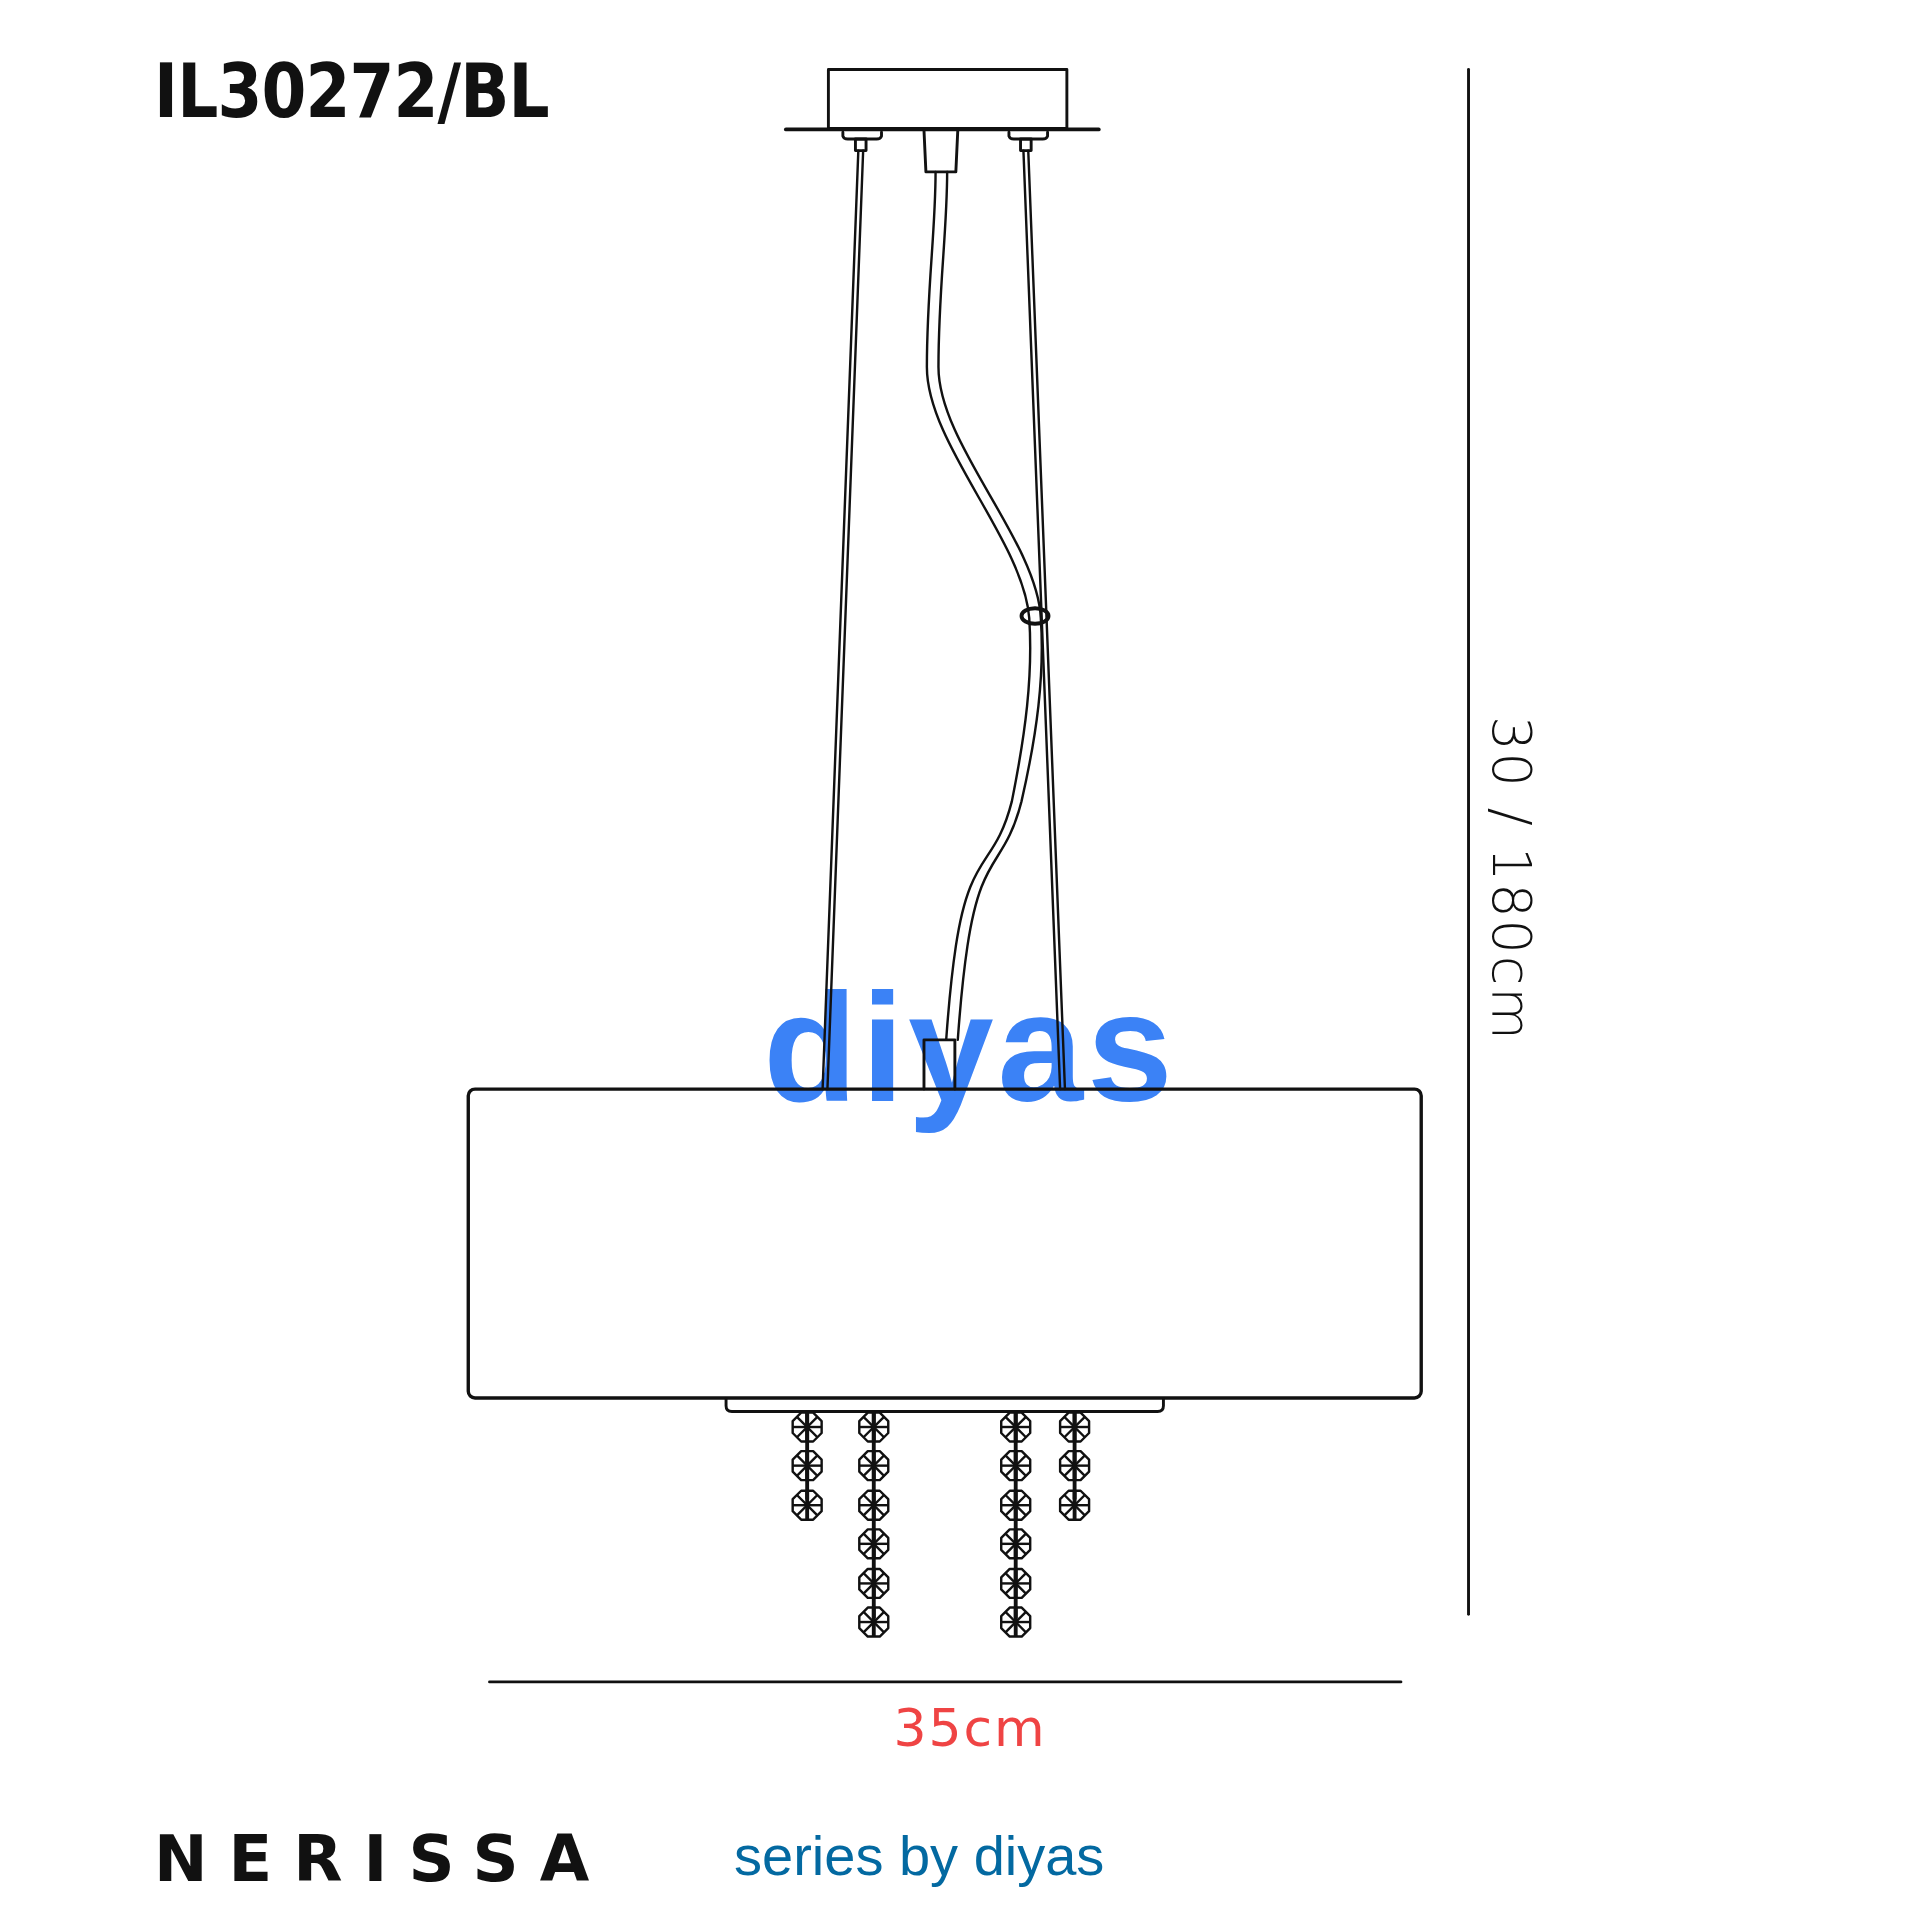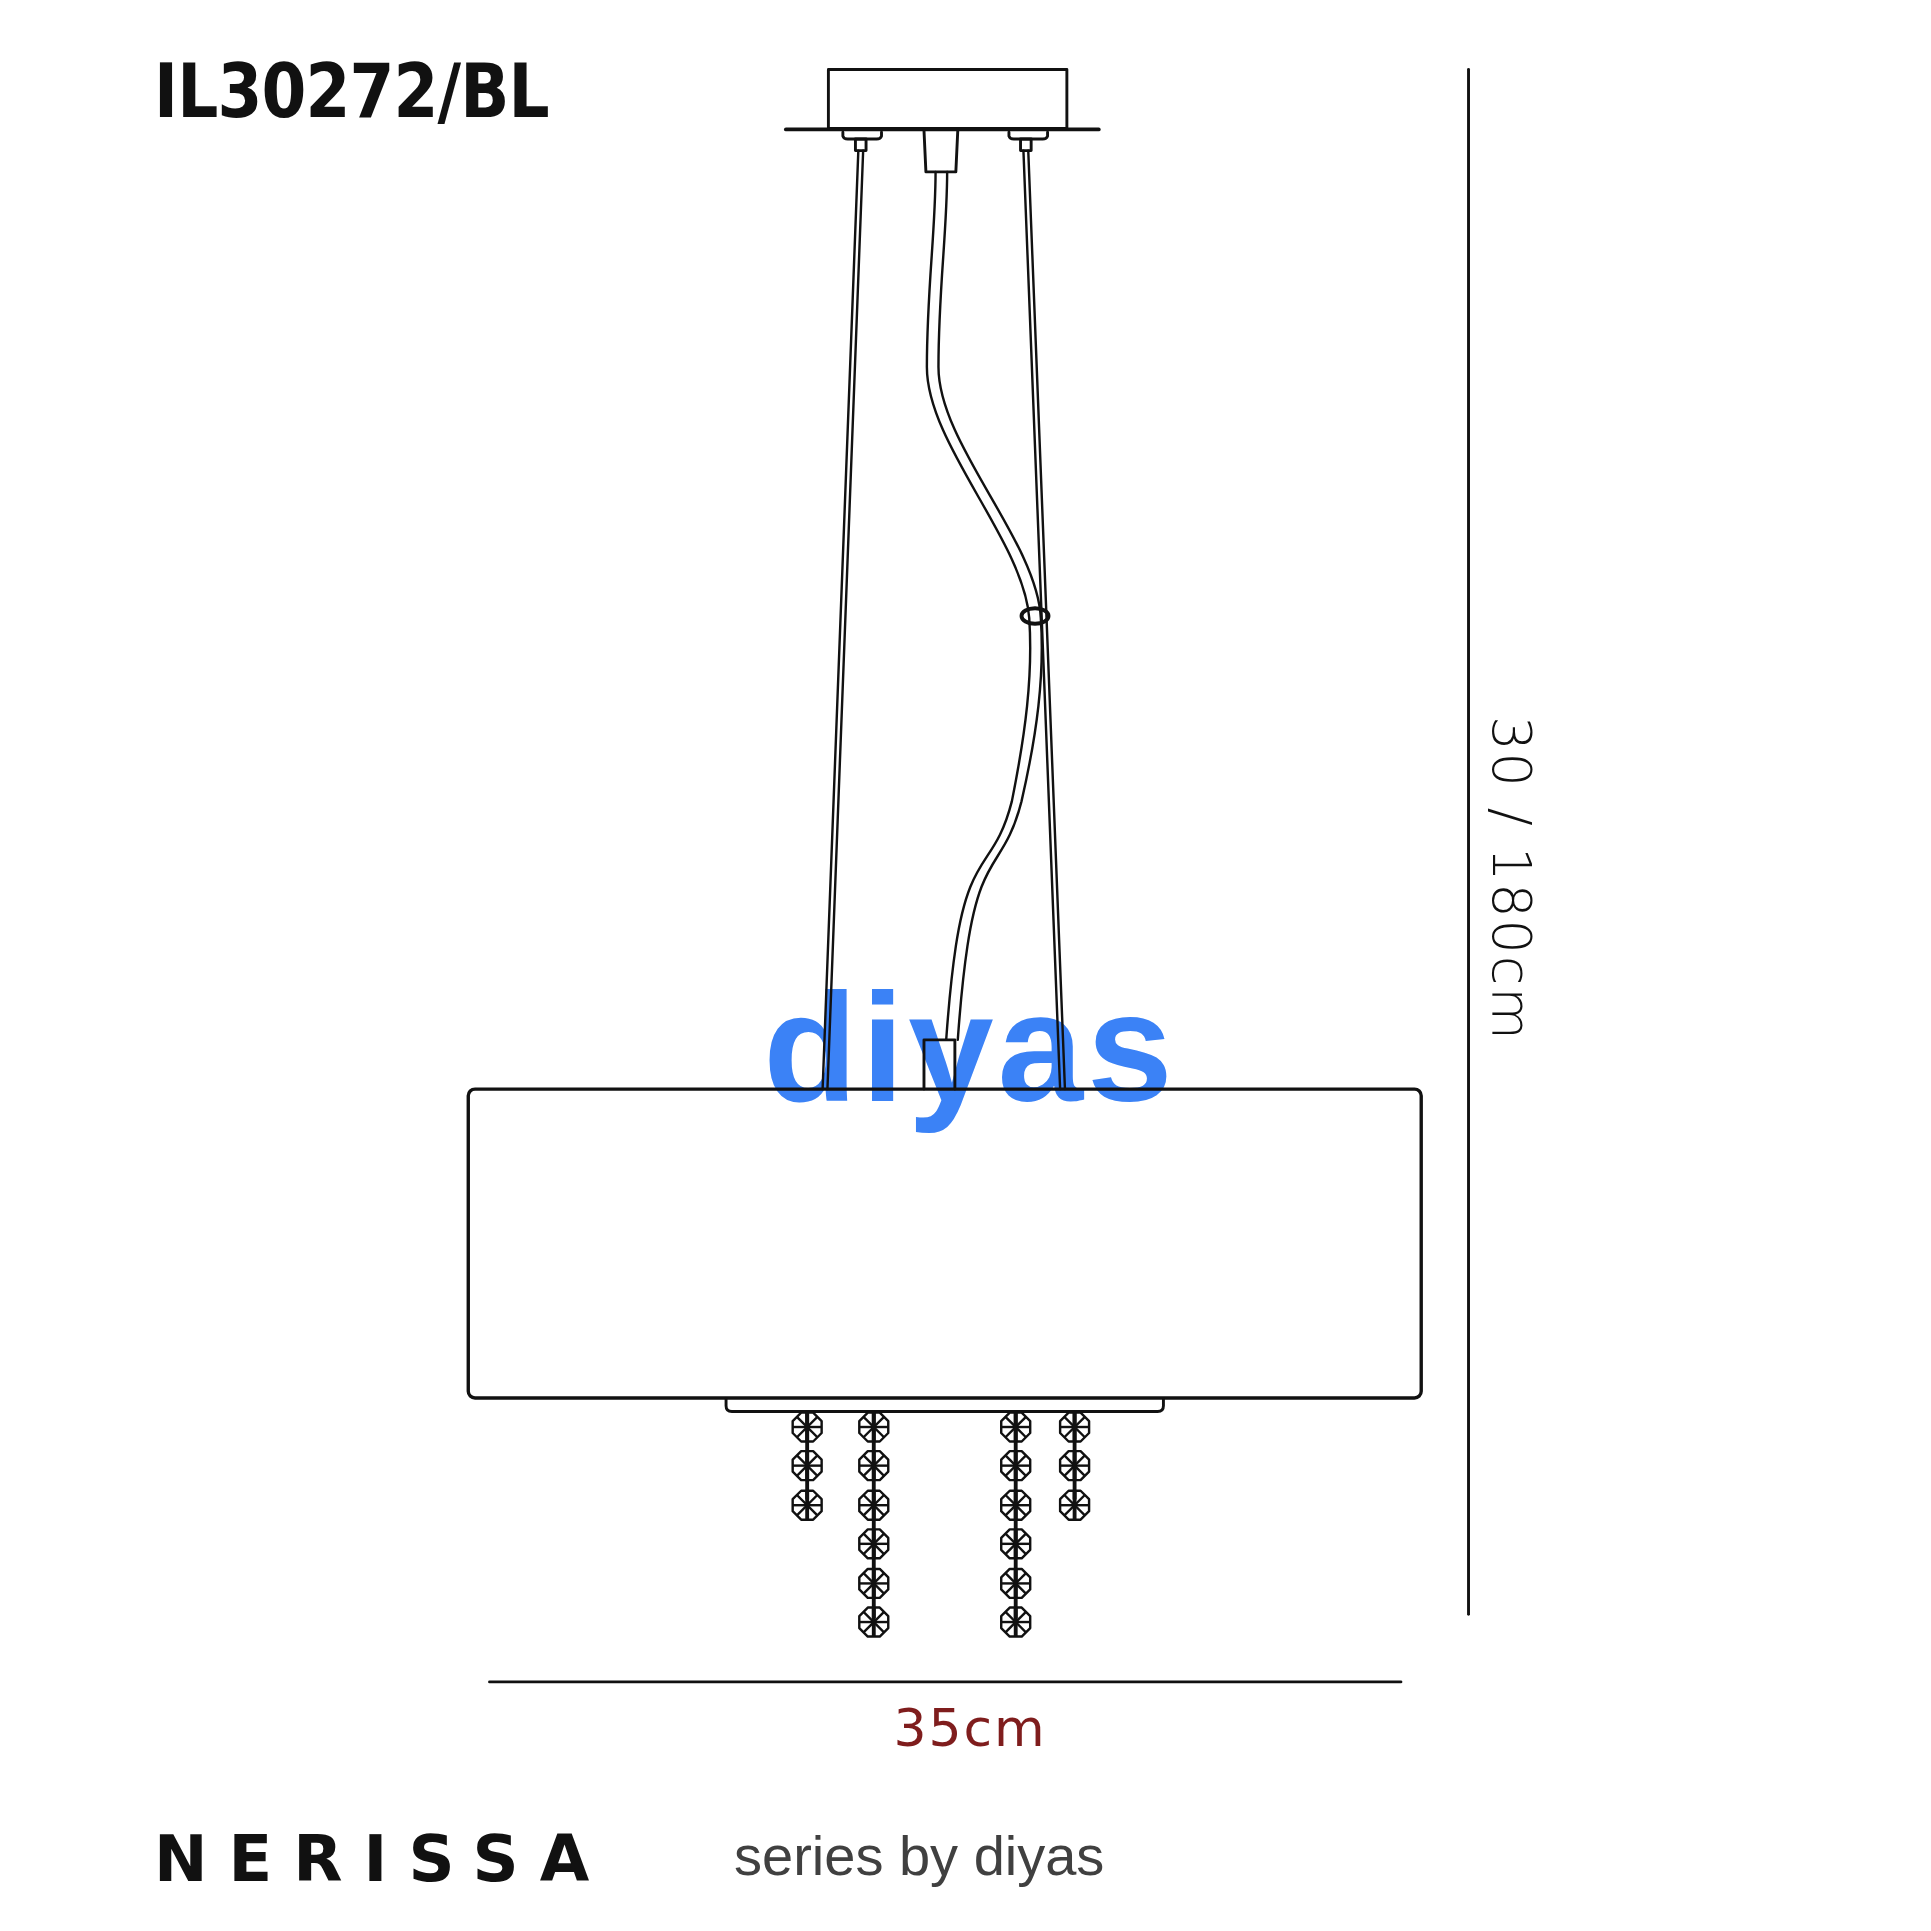--- a/index.html
+++ b/index.html
@@ -12,32 +12,32 @@
     transform: scaleX(0.86); transform-origin: left top;
   }
   .dim-height {
     position: absolute; left: 1511px; top: 879px;
     font-family: "DejaVu Sans", sans-serif; font-size: 54px; color: #111111;
     transform: translate(-50%, -50%) rotate(90deg); white-space: nowrap; line-height: 1;
     font-weight: 300; letter-spacing: 1.9px;
   }
   .dim-width {
     position: absolute; left: 970px; top: 1728px;
-    font-family: "DejaVu Sans", sans-serif; font-size: 52px; color: #7f1d1d;
+    font-family: "DejaVu Sans", sans-serif; font-size: 52px; color: #ef4444;
     transform: translate(-50%, -50%); white-space: nowrap; line-height: 1; letter-spacing: 1.9px;
   }
   .series-name {
     position: absolute; left: 154px; top: 1827px;
     font-family: "DejaVu Sans", sans-serif; font-weight: bold;
     font-size: 64px; letter-spacing: 21px; color: #111111; line-height: 1;
   }
   .series-by {
     position: absolute; left: 734px; top: 1828px;
     font-family: "Liberation Sans", sans-serif;
-    font-size: 56px; color: #404040; line-height: 1;
+    font-size: 56px; color: #0369a1; line-height: 1;
   }
   .watermark {
     position: absolute; left: 970px; top: 1048px;
     transform: translate(-50%, -50%);
     font-family: "Liberation Sans", sans-serif; font-weight: bold;
     font-size: 154px; color: #3b82f6; line-height: 1; letter-spacing: 3.9px;
     pointer-events: none;
   }
 </style>
 </head>

